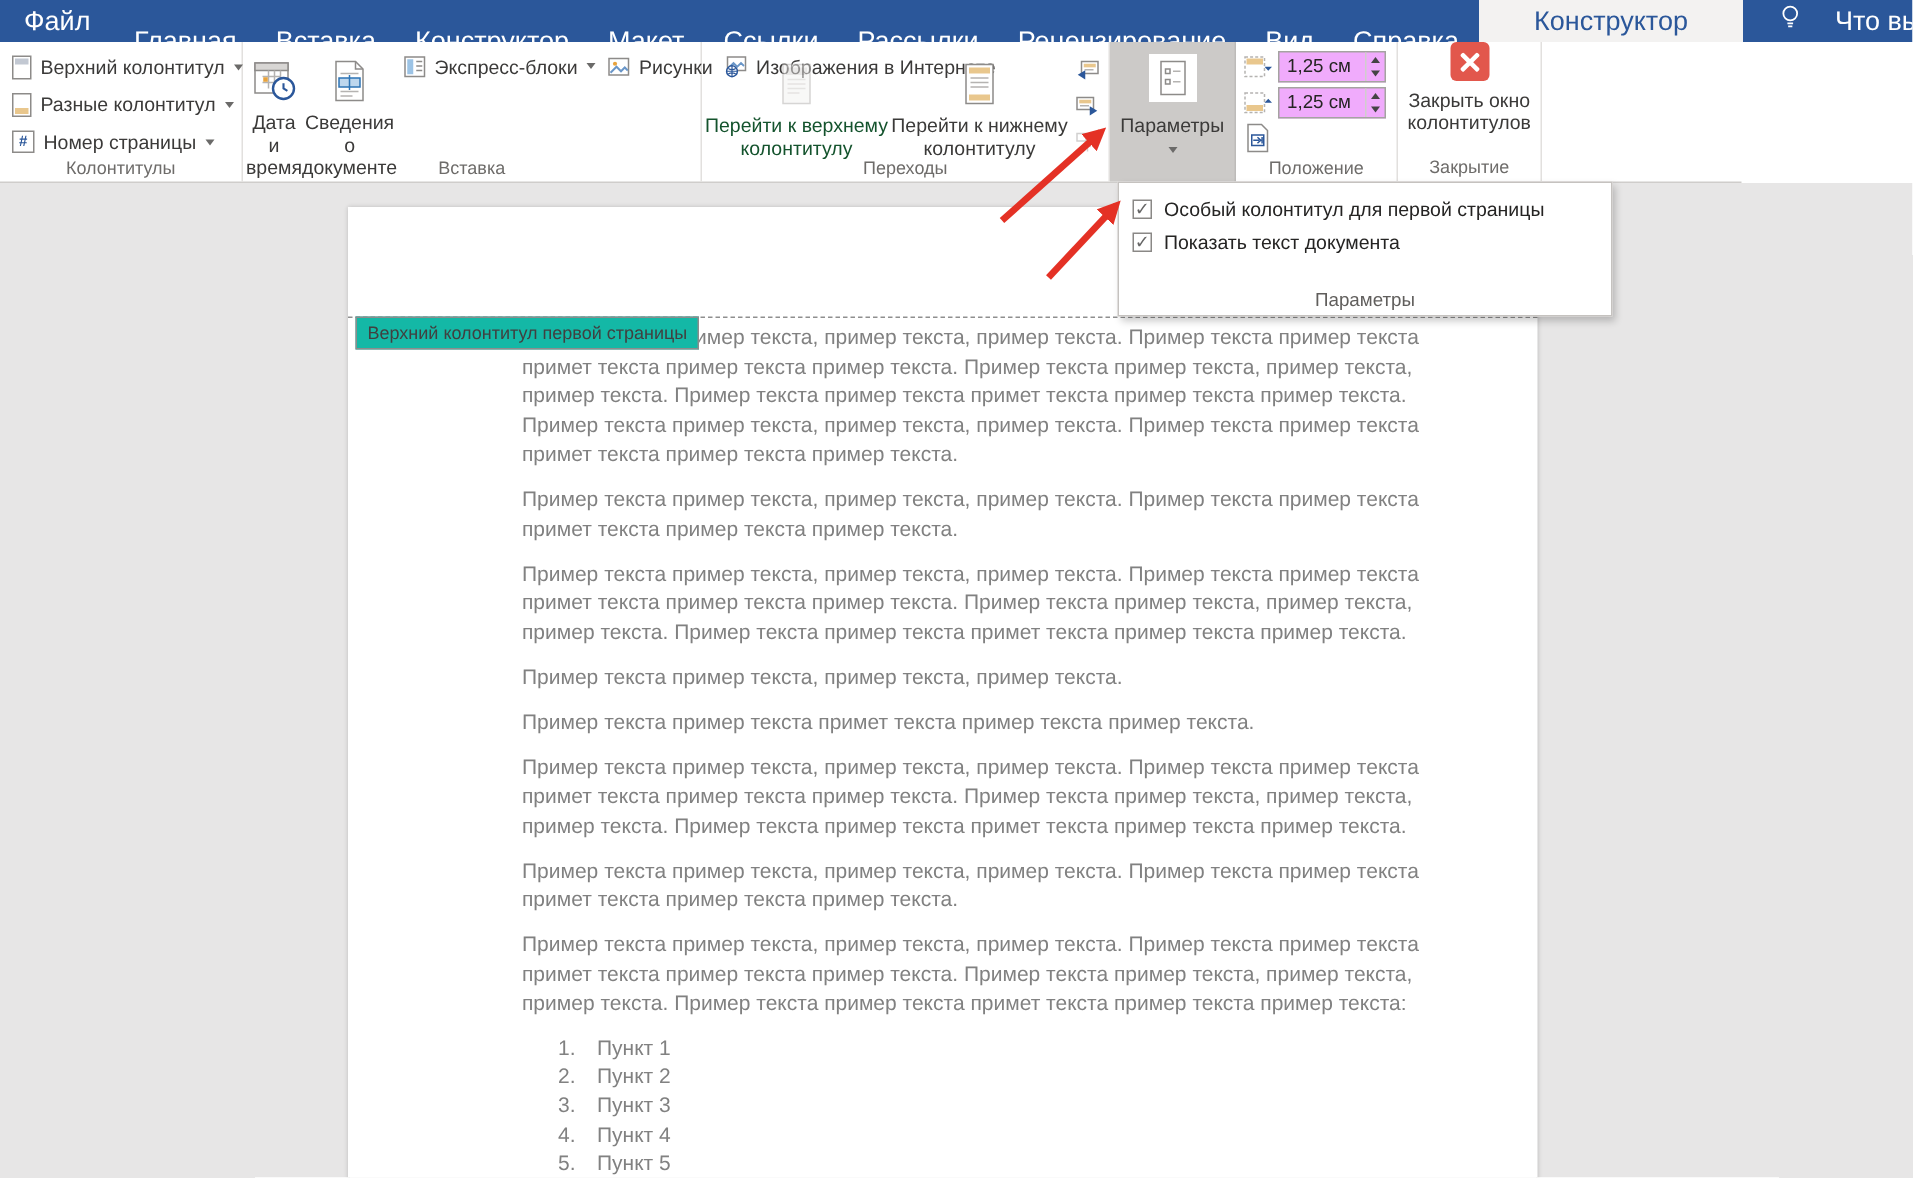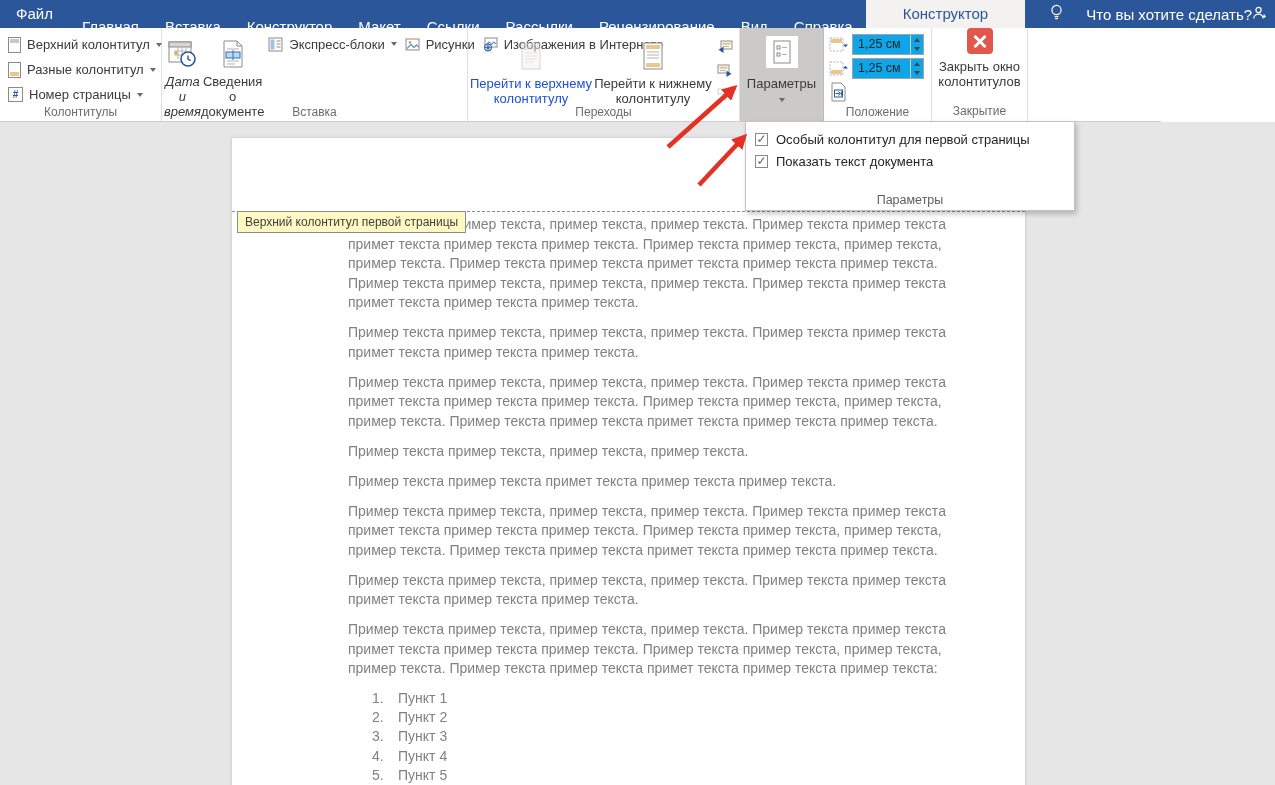--- a/index.html
+++ b/index.html
@@ -1,40 +1,40 @@
 <!DOCTYPE html>
 <html><head>
 <meta charset="utf-8">
 <style>
   * { box-sizing: border-box; margin: 0; padding: 0; }
   html,body { width:1275px; height:785px; overflow:hidden; }
   body { font-family:"Liberation Sans", sans-serif; position:relative; background:#fff; }
 
   
   .tabbar { position:absolute; top:0; left:0; width:1275px; height:28px;
-    background:#2b579a; display:flex; align-items:stretch; color:#fff; font-size:15px; }
+    background:#2b579a; display:flex; align-items:stretch; color:#fff; font-size:18px; }
   .tabs-wrap { display:flex; align-items:stretch; }
   .tab { padding:13px 13px; line-height:28px; white-space:nowrap; cursor:default; }
   .tab:first-child { padding:0 16px; }
   .tab-active { background:#f3f2f1; color:#2b579a; padding:0 37px; line-height:28px; white-space:nowrap; }
   .tellme { display:flex; align-items:center; gap:22px; margin-left:24px; white-space:nowrap; }
   .share { display:flex; align-items:center; gap:7px; margin-left:auto; padding-right:18px; white-space:nowrap;justify-content:flex-end; }
 
   
   .ribbon { position:absolute; top:28px; left:0; width:1161px; height:94px;
     background:#fff; border-bottom:1px solid #cfcdcb; display:flex; font-size:13px; color:#3b3a39; }
   .rgroup { position:relative; border-right:1px solid #e2e0de; padding:4px 2px 16px; flex:none; }
   .glabel { position:absolute; bottom:2px; left:0; right:0; text-align:center; font-size:12px; color:#6e6c6a; }
   .rfiller { flex:1; border-right:none; }
 
   .smallbtn { display:flex; align-items:center; gap:6px; padding:3px 6px; height:25px; white-space:nowrap; }
   .bigbtn { display:flex; flex-direction:column; align-items:center; text-align:center;
     padding-top:2px; line-height:15px; }
   .bigbtn .icon-area { height:40px; display:flex; align-items:center; justify-content:center; }
-  .disabled { color:#1d4ed8; }
+  .disabled { color:#14532d; }
 
   .caret-down { display:inline-block; width:0; height:0; border-left:3.5px solid transparent;
     border-right:3.5px solid transparent; border-top:4px solid #6b6a69; vertical-align:middle; }
 
   
   .g1 { width:162px; }
   
   .g2 { width:306px; display:flex; align-items:flex-start; }
   .g2 .bigbtn { width:60px; }
   .g2 .bigbtn.info { width:82px; }
@@ -47,21 +47,21 @@
   .g3 .smicol .ibtn { width:22px; height:21px; display:flex; align-items:center; justify-content:center; }
   
   .gopt { width:84px; background:#cccac8; display:flex; flex-direction:column; align-items:center;
      padding-top:8px; border-right:1px solid #bdbbb9; }
   .opt-iconbox { width:32px; height:32px; background:#fff; display:flex; align-items:center; justify-content:center; }
   .gopt .lbl { margin-top:8px; }
   .gopt .caret-down { margin-top:7px; }
   
   .g4 { width:108px; padding-left:5px; }
   .spinrow { display:flex; align-items:center; gap:4px; margin:2px 0 3px; }
-  .spin { width:72px; height:21px; border:1px solid #a5a3a1; display:flex; background:#0ea5e9; }
+  .spin { width:72px; height:21px; border:1px solid #a5a3a1; display:flex; background:#f0abfc; }
   .spinval { flex:1; font-size:12.5px; line-height:19px; padding-left:5px; color:#252423; }
   .spinbtns { width:13px; border-left:1px solid #d0cecc; display:flex; flex-direction:column; }
   .spinbtns div { flex:1; display:flex; align-items:center; justify-content:center; }
   .tri-up { width:0; height:0; border-left:3px solid transparent; border-right:3px solid transparent;
     border-bottom:4px solid #444; }
   .tri-dn { width:0; height:0; border-left:3px solid transparent; border-right:3px solid transparent;
     border-top:4px solid #444; }
   
   .g5 { width:96px; display:flex; flex-direction:column; align-items:center; padding-top:0; text-align:center; line-height:15px; }
   .close-x { width:26px; height:26px; border-radius:4px; background:#e2574c; position:relative; margin-bottom:5px; }
@@ -75,21 +75,21 @@
   .pg .band-top { position:absolute; top:1px; left:1px; right:1px; height:4px; background:#c2c8d2; }
   .pg .band-bot { position:absolute; bottom:1px; left:1px; right:1px; height:4px; background:#e9c78d; }
   .pgnum { width:15px; height:15px; border:1px solid #8d8b89; background:#fff; color:#2b579a;
     font-size:10px; font-weight:bold; text-align:center; line-height:13px; flex:none; }
 
   
   .docarea { position:absolute; top:122px; left:0; width:1275px; height:663px; background:#e7e6e6; overflow:hidden; }
   .page { position:absolute; left:232px; top:16px; width:793px; height:700px; background:#fff;
     box-shadow:0 0 3px rgba(0,0,0,0.18); }
   .header-line { position:absolute; top:73px; left:0; right:0; border-top:1px dashed #8f8f8f; }
-  .header-tag { position:absolute; top:73px; left:5px; height:22px; background:#fef9c3; border:1px solid #8c8c8c;
+  .header-tag { position:absolute; top:73px; left:5px; height:22px; background:#14b8a6; border:1px solid #8c8c8c;
     font-size:12px; color:#404040; line-height:20px; padding:0 7px; z-index:5; white-space:nowrap; }
   .body-text { position:absolute; top:77px; left:116px; width:624px; font-size:14px; line-height:19.5px; color:#818181; }
   .body-text p { margin:0 0 10.5px; }
   .doc-list { margin-top:2px; }
   .doc-list .li { display:flex; padding-left:24px; line-height:19.2px; }
   .doc-list .num { width:26px; flex:none; }
 
   
   .dropdown { position:absolute; left:745px; top:121px; width:330px; height:90px; background:#fff;
     border:1px solid #c5c2bf; box-shadow:2px 3px 5px rgba(0,0,0,0.22); z-index:40; padding-top:6px; }
@@ -158,21 +158,21 @@
     </div>
     <div class="smallbtn">
       <span class="pgnum">#</span>
       <span>Номер страницы</span>
       <span class="caret-down"></span>
     </div>
     <div class="glabel">Колонтитулы</div>
   </div>
 
   <div class="rgroup g2">
-    <div class="bigbtn" style="width:62px;font-style:italic;">
+    <div class="bigbtn" style="width:62px;">
       <div class="icon-area">
         <svg width="30" height="30" viewBox="0 0 30 30">
           <rect x="2" y="3" width="22" height="20" fill="#fff" stroke="#8d8b89"></rect>
           <rect x="2" y="3" width="22" height="5" fill="#d8d6d4" stroke="#8d8b89"></rect>
           <path d="M7 12h12M7 16h12M11 8v12M15 8v12M19 8v12" stroke="#b5b3b1" stroke-width="1"></path>
           <rect x="7.5" y="12.5" width="3" height="3" fill="#e8a33d"></rect>
           <circle cx="21" cy="20" r="7" fill="#fff" stroke="#2b579a" stroke-width="1.6"></circle>
           <path d="M21 16.5V20l2.6 1.6" stroke="#2b579a" stroke-width="1.4" fill="none"></path>
         </svg>
       </div>

